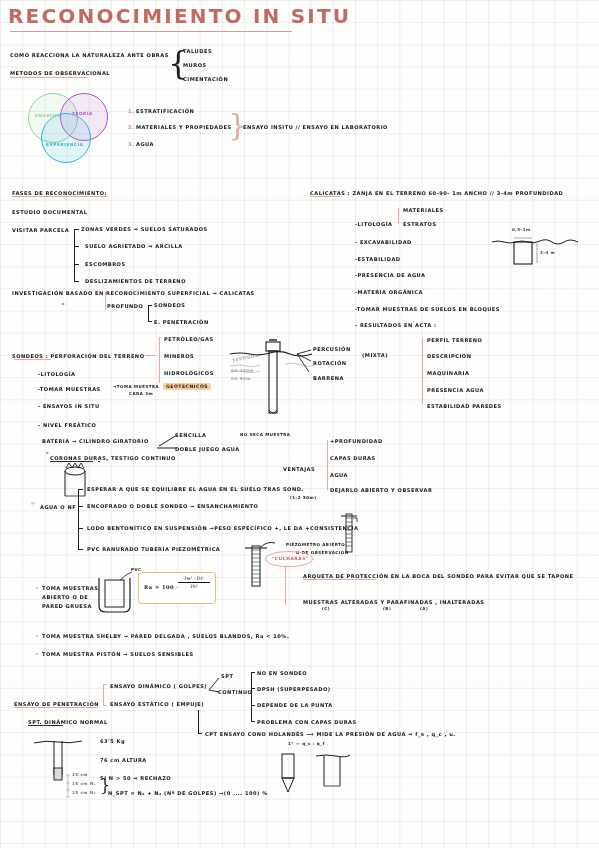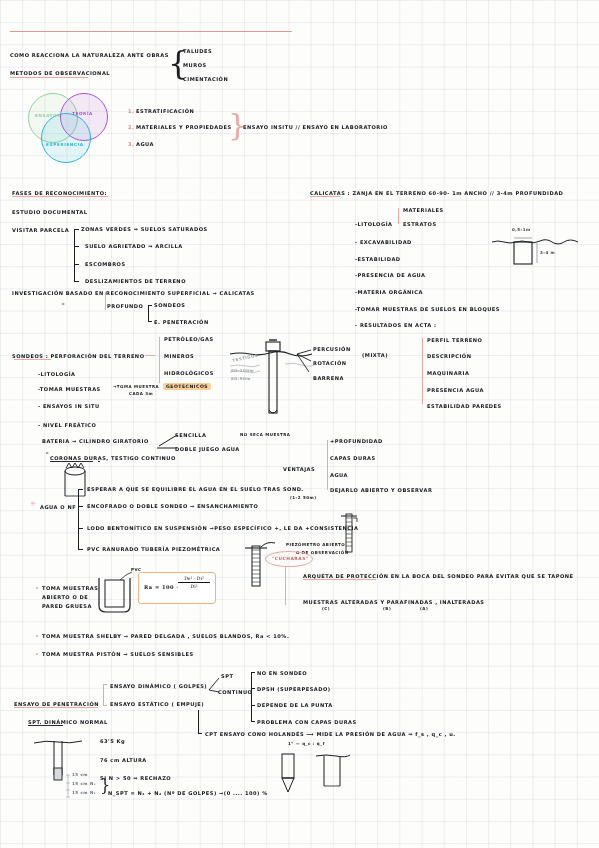--- a/index.html
+++ b/index.html
@@ -81,20 +81,21 @@
   .ulk{position:absolute;height:.7px;background:#2a2c30;}
   .star{position:absolute;color:#f0a8b4;font-size:7px;}
   .dot{position:absolute;width:1.6px;height:1.6px;border-radius:50%;background:#e8a9a3;}
 </style>
 </head>
 <body>
 
 <div id="sheet">
   <div id="grid"></div>
 
+  <div class="title">RECONOCIMIENTO  IN  SITU</div>
   <div class="ul" style="left:10px;top:31px;width:282px;height:1.1px;background:#d99a94;"></div>
 
   <div class="t" style="left:10px;top:52px;">COMO  REACCIONA  LA  NATURALEZA  ANTE  OBRAS</div>
   <div class="t" style="left:10px;top:70px;">METODOS  DE  OBSERVACIONAL</div>
   <div class="ul" style="left:10px;top:77px;width:78px;"></div>
 
   <div class="brace" style="left:168px;top:63px;font-size:32px;line-height:0;">{</div>
   <div class="t" style="left:183px;top:48px;">TALUDES</div>
   <div class="t" style="left:183px;top:62px;">MUROS</div>
   <div class="t" style="left:183px;top:76px;">CIMENTACIÓN</div>

